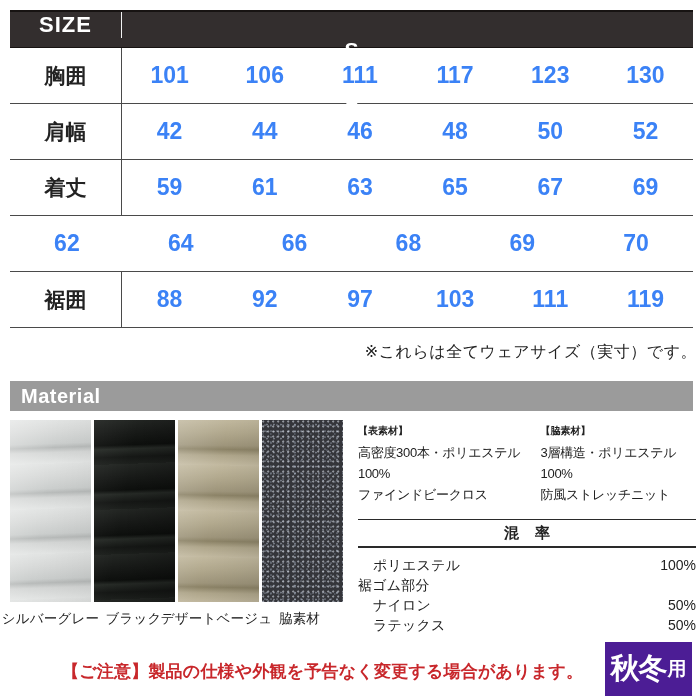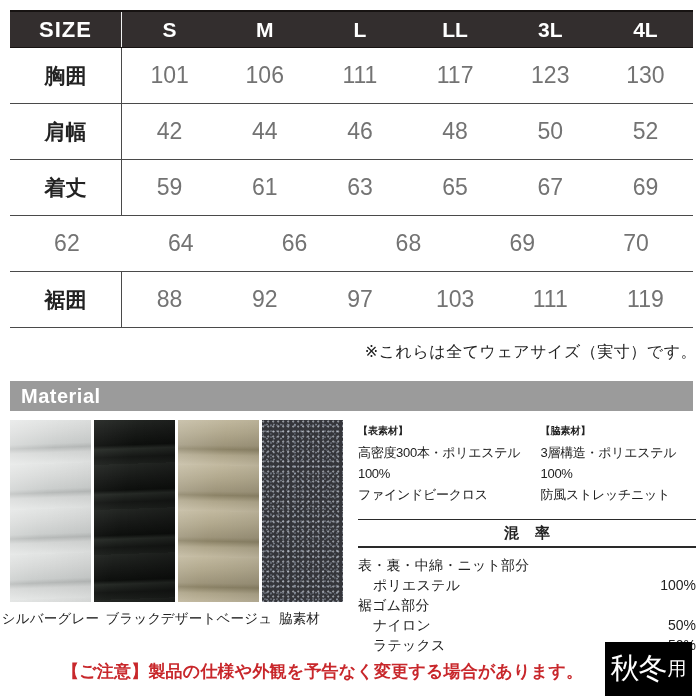--- a/index.html
+++ b/index.html
@@ -12,38 +12,39 @@
     overflow:hidden;
   }
   .page { position:absolute; inset:0; }
 
   
   .size-table { position:absolute; left:10px; top:10px; width:683px; }
   .st-header {
     display:flex; height:38px; background:#332e2e; color:#fff;
     border-top:2px solid #171312; border-bottom:1px solid #171312;
     align-items:stretch;
+    flex-direction:column;
   }
   .st-h-label {
     width:112px; display:flex; align-items:center; justify-content:center;
     font-weight:bold; font-size:22px; letter-spacing:1px;
     border-right:1px solid #f2f2f2;
   }
   .st-h-size { flex:1; display:flex; align-items:center; justify-content:center;
     font-weight:bold; font-size:21px; }
   .st-row {
     display:flex; height:56px; border-bottom:1px solid #4a4a4a;
     align-items:stretch;
   }
   .st-row-label {
     width:112px; display:flex; align-items:center; justify-content:center;
     font-weight:bold; font-size:21px; border-right:1px solid #4a4a4a;
   }
   .st-cell { flex:1; display:flex; align-items:center; justify-content:center;
-    font-weight:normal; font-size:23px; color:#737373; }
+    font-weight:bold; font-size:23px; color:#3b82f6; }
 
   .size-note {
     position:absolute; left:10px; top:342px; width:687px;
     text-align:right; font-size:16px; color:#222; letter-spacing:.5px;
   }
 
   
   .material-bar {
     position:absolute; left:10px; top:381px; width:683px; height:30px;
     background:#9b9b9b; color:#fff; font-weight:bold; font-size:20px;
@@ -118,22 +119,22 @@
   .blend-item .bi-value { font-weight:normal; }
 
   
   .footer { position:absolute; left:10px; right:8px; top:650px; height:50px; }
   .notice {
     position:absolute; left:52px; top:10px;
     color:#c8272b; font-weight:bold; font-size:17px; letter-spacing:.2px;
   }
   .season-badge {
     position:absolute; right:0; top:-8px; width:87px; height:54px;
-    background:#000000; color:#fff; display:flex;
-    align-items:center; justify-content:center; font-weight:normal;margin-left:20px;
+    background:#4c1d95; color:#fff; display:flex;
+    align-items:center; justify-content:center; font-weight:bold;margin-left:20px;
   }
   .badge-main { font-size:29px; letter-spacing:-1px; }
   .badge-suffix { font-size:19px; margin-left:1px; }
 </style>
 </head>
 <body>
 
 <div class="page">
 
   <div class="size-table">
@@ -236,24 +237,20 @@
         <div class="mat-line">3層構造・ポリエステル100%</div>
         <div class="mat-line">防風ストレッチニット</div>
       </div>
     </div>
 
     <div class="blend-box">
       <div class="blend-rule-top"></div>
       <div class="blend-title">混 率</div>
       <div class="blend-rule-bottom"></div>
 
-      <div class="blend-item">
-        <span class="bi-name">表・裏・中綿・ニット部分</span>
-        <span class="bi-value"></span>
-      </div>
       <div class="blend-item indent">
         <span class="bi-name">ポリエステル</span>
         <span class="bi-value">100%</span>
       </div>
       <div class="blend-item">
         <span class="bi-name">裾ゴム部分</span>
         <span class="bi-value"></span>
       </div>
       <div class="blend-item indent">
         <span class="bi-name">ナイロン</span>

